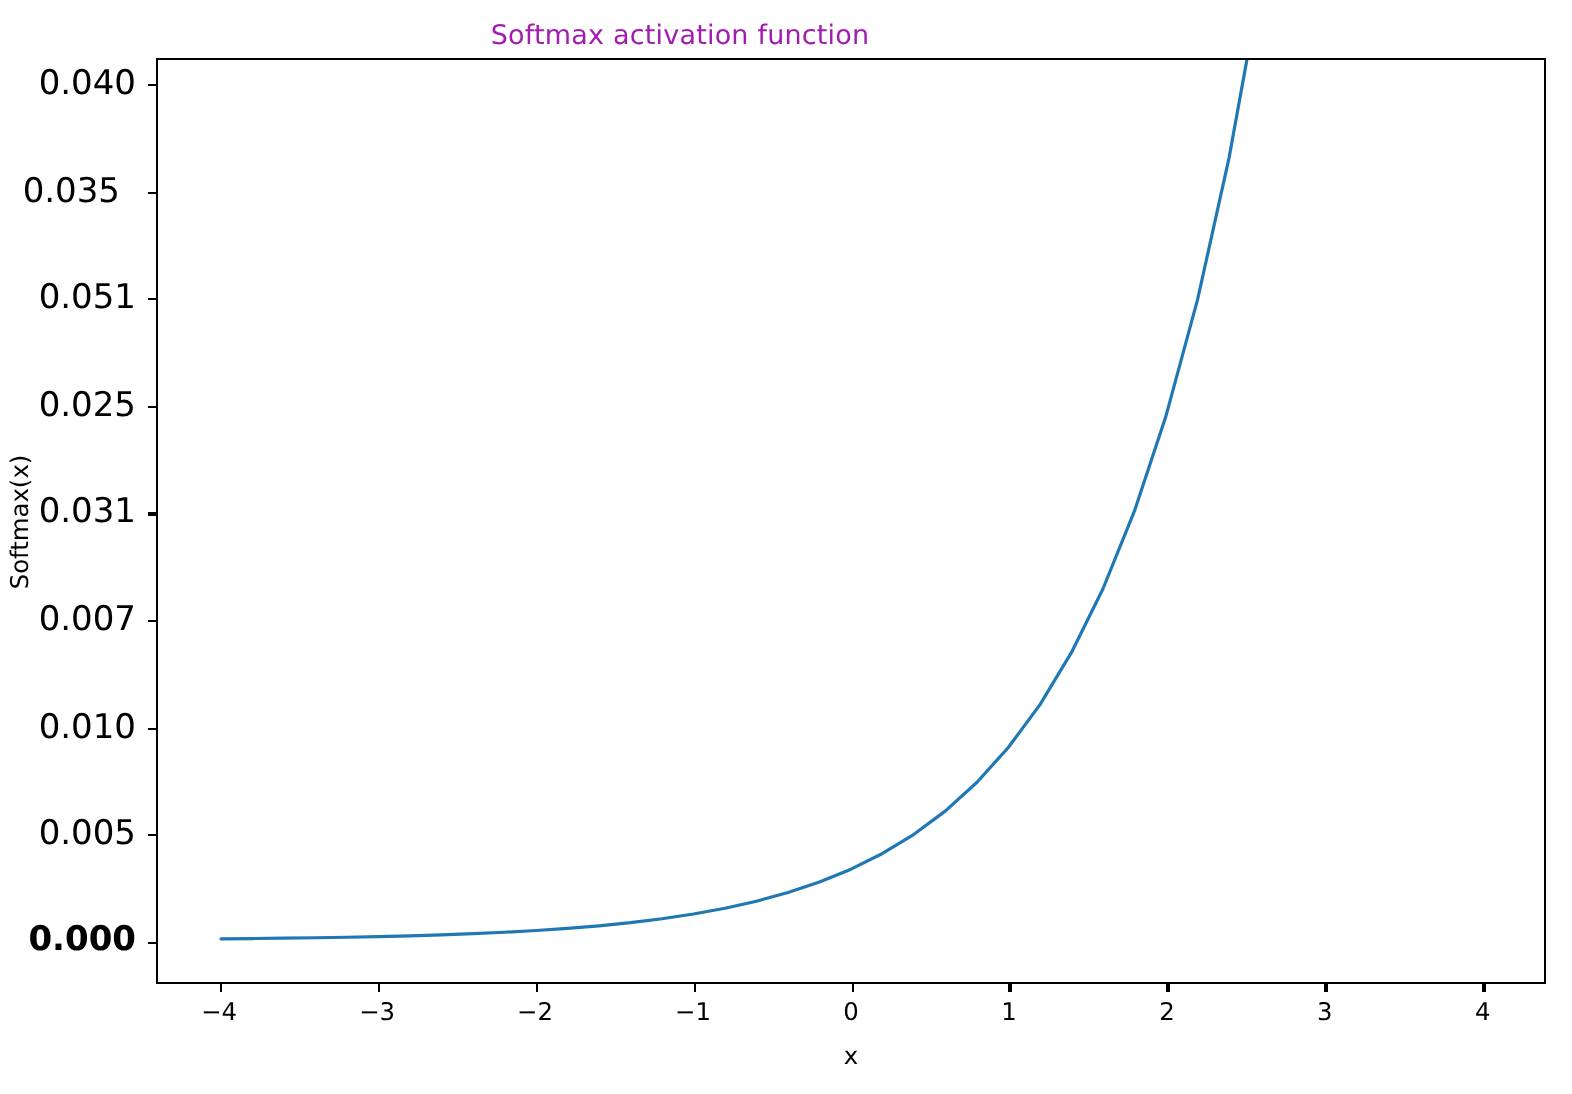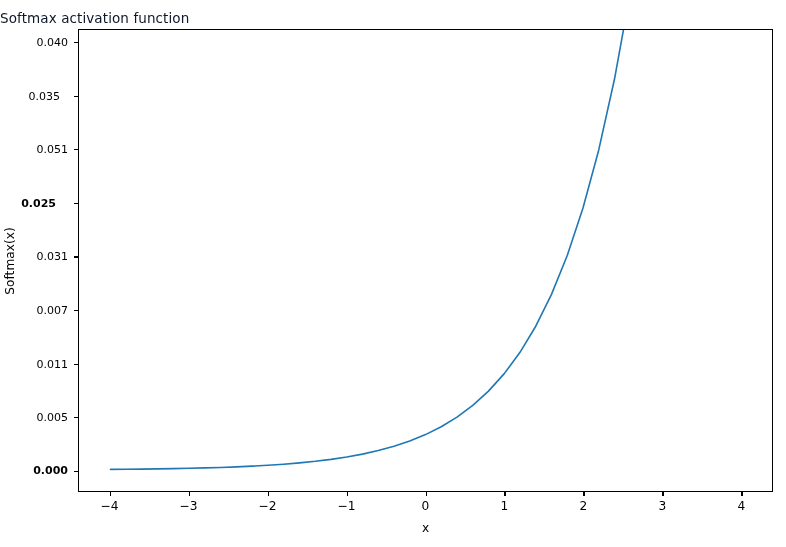--- a/index.html
+++ b/index.html
@@ -17,22 +17,23 @@
     position: relative;
     width: 786px;
     height: 547px;
     background: #ffffff;
   }
   #chart-title {
     position: absolute;
     left: 0;
     top: 10px;
     width: 680px;
+    text-align: center;
     font-size: 13.5px;
-    color: #0f172a;
+    color: #a21caf;
     letter-spacing: 0.1px;
   }
   #plot-area {
     position: absolute;
     left: 78px;
     top: 29px;
     width: 695px;
     height: 463px;
     border: 1.1px solid #000000;
     box-sizing: border-box;
@@ -44,21 +45,21 @@
     top: 0;
     width: 100%;
     height: 100%;
     display: block;
   }
   .ytick-label {
     position: absolute;
     right: 0;
     width: 56px;
     text-align: right;
-    font-size: 11px;
+    font-size: 17px;
     color: #000000;
     transform: translateY(-50%);
     white-space: nowrap;
   }
   .ytick-mark {
     position: absolute;
     width: 4px;
     height: 1.1px;
     background: #000000;
     left: 74px;
@@ -123,27 +124,27 @@
 
   <div id="ylabel-wrap">
     <div id="ylabel">Softmax(x)</div>
   </div>
 
   <div id="ytick-labels">
       <div class="ytick-label" style="top: 470px; left: 12px; width: 56px; font-weight: bold;">0.000</div>
       <div class="ytick-mark" style="top: 470.974px;"></div>
       <div class="ytick-label" style="top: 417.336px; left: 12px; width: 56px;">0.005</div>
       <div class="ytick-mark" style="top: 417.336px;"></div>
-      <div class="ytick-label" style="top: 363.699px; left: 12px; width: 56px;">0.011</div>
+      <div class="ytick-label" style="top: 363.699px; left: 12px; width: 56px;">0.010</div>
       <div class="ytick-mark" style="top: 363.699px;"></div>
       <div class="ytick-label" style="top: 310.061px; left: 12px; width: 56px;">0.007</div>
       <div class="ytick-mark" style="top: 310.061px;"></div>
       <div class="ytick-label" style="top: 256.424px; left: 12px; width: 56px;">0.031</div>
       <div class="ytick-mark" style="top: 256.424px;"></div>
-      <div class="ytick-label" style="top: 202.786px; left: 0; width: 56px; font-weight: bold;">0.025</div>
+      <div class="ytick-label" style="top: 202.786px; left: 12px; width: 56px;">0.025</div>
       <div class="ytick-mark" style="top: 202.786px;"></div>
       <div class="ytick-label" style="top: 149.148px; left: 12px; width: 56px;">0.051</div>
       <div class="ytick-mark" style="top: 149.148px;"></div>
       <div class="ytick-label" style="top: 95.5107px; left: 4px; width: 56px;">0.035</div>
       <div class="ytick-mark" style="top: 95.5107px;"></div>
       <div class="ytick-label" style="top: 41.873px; left: 12px; width: 56px;">0.040</div>
       <div class="ytick-mark" style="top: 41.873px;"></div>
     </div>
   <div id="xtick-labels">
       <div class="xtick-label" style="left: 109.591px; top: 499px;">−4</div>

